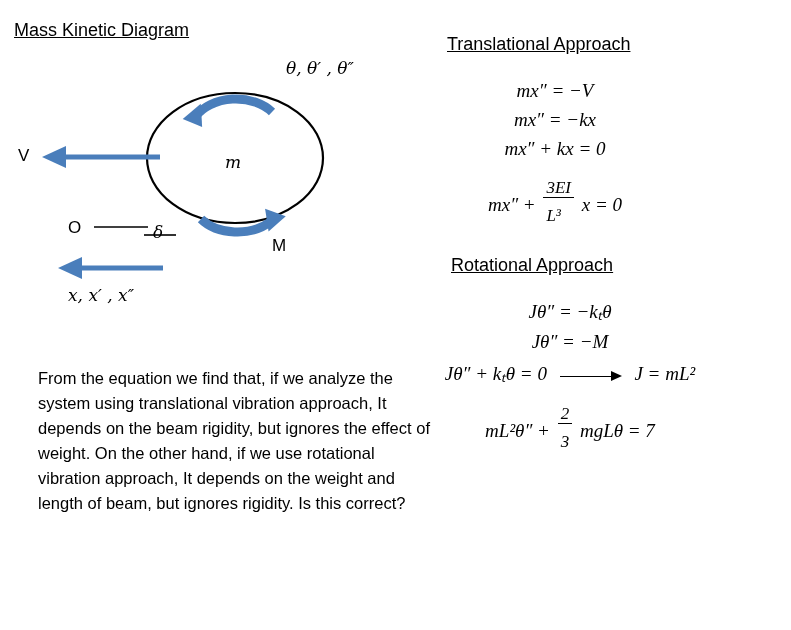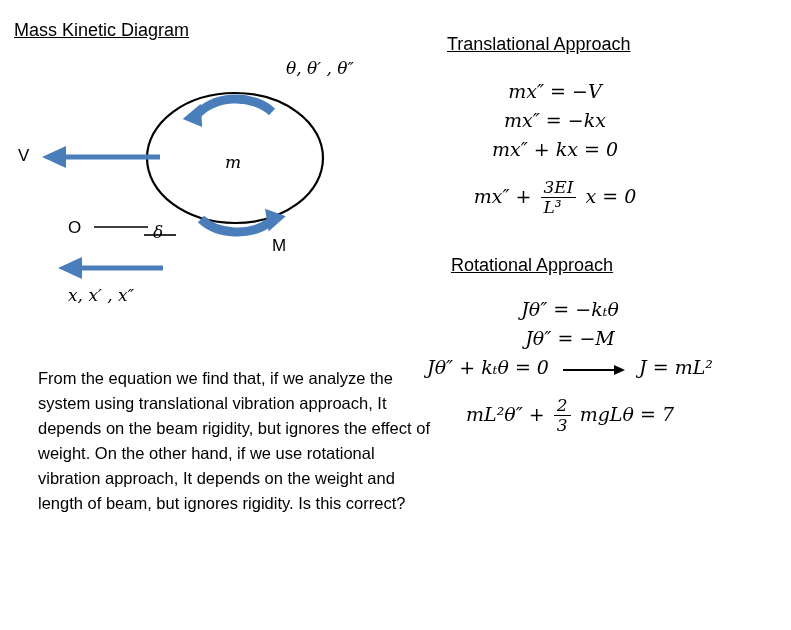--- a/index.html
+++ b/index.html
@@ -71,37 +71,38 @@
     font-style: italic;
     font-size: 19px;
     text-align: center;
   }
   #trans-eqs { left: 400px; top: 80px; width: 310px; }
   #rot-eqs   { left: 400px; top: 298px; width: 340px; }
   .eq-line {
     display: block;
     margin-bottom: 7px;
     white-space: nowrap;
+    font-family: Liberation Serif, serif;
   }
   .frac {
     display: inline-block;
     vertical-align: middle;
     text-align: left;
     margin: 12px 3px;
     font-size: 17px;
   }
   .frac .num {
     display: block;
     padding: 0 3px;
     line-height: 1.05;
   }
   .frac .den {
     display: block;
     border-top: 1.3px solid #000;
-    padding: 0 3px;
+    padding: 8px 3px;
     line-height: 1.15;
   }
   .arrow-eq {
     display: inline-block;
     position: relative;
     width: 62px;
     height: 12px;
     vertical-align: middle;
     margin: 0 8px;
   }

